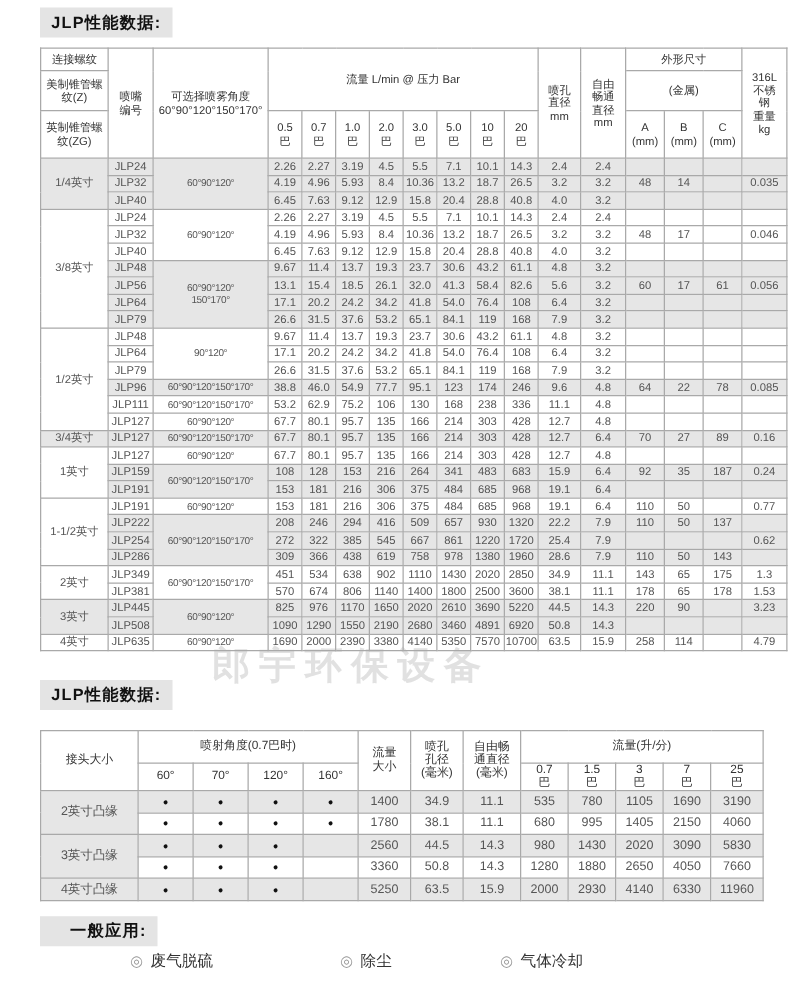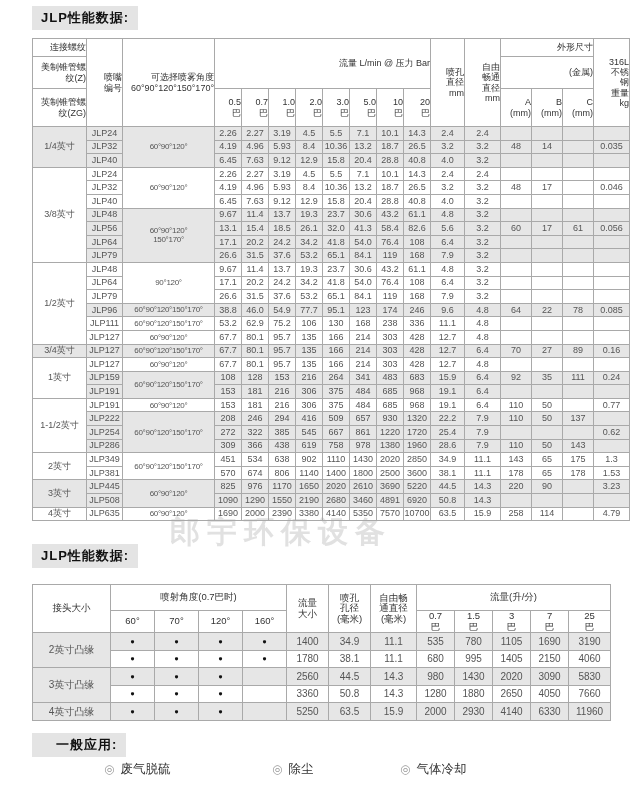--- a/index.html
+++ b/index.html
@@ -19,21 +19,21 @@
     color:#c9c9c9;opacity:.55;letter-spacing:7px;white-space:nowrap;
   }
   table{border-collapse:collapse;table-layout:fixed;position:absolute;background:transparent;}
   th,td{border:1px solid #a9a9a9;text-align:center;vertical-align:middle;
         padding:0;overflow:hidden;white-space:pre-line;}
   th{font-weight:normal;color:#333;line-height:1.12;}
   td{color:#555;}
   tr.shaded td{background:#e6e6e6;}
   
   #t1{left:32px;top:38px;width:597px;}
-  #t1 th{font-size:9px;text-align:right;}
+  #t1 th{font-size:9px;}
   #t1 td{font-size:9px;height:12.6px;line-height:1;}
   #t1 thead tr:nth-child(1){height:18px;}
   #t1 thead tr:nth-child(2){height:32px;}
   #t1 thead tr:nth-child(3){height:38px;}
   #t1 .ang{font-size:8px;letter-spacing:-0.3px;line-height:1.15;}
   
   #t2{left:32px;top:584px;width:578px;}
   #t2 th{font-size:9.5px;}
   #t2 td{font-size:10px;height:16.5px;line-height:1;}
   #t2 thead tr:nth-child(1){height:26px;}
@@ -455,21 +455,21 @@
         <td>153</td>
         <td>216</td>
         <td>264</td>
         <td>341</td>
         <td>483</td>
         <td>683</td>
         <td>15.9</td>
         <td>6.4</td>
         <td>92</td>
         <td>35</td>
-        <td>111</td>
+        <td>187</td>
         <td>0.24</td>
       </tr>
       <tr class="shaded">
         <td>JLP191</td>
         <td>153</td>
         <td>181</td>
         <td>216</td>
         <td>306</td>
         <td>375</td>
         <td>484</td>

